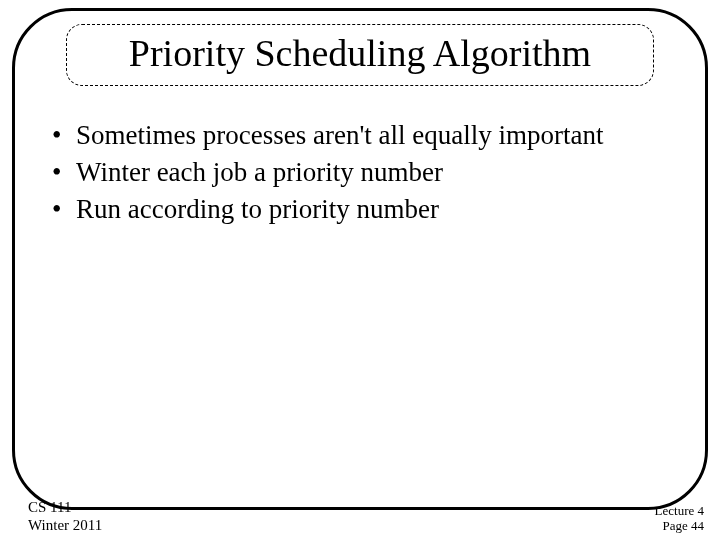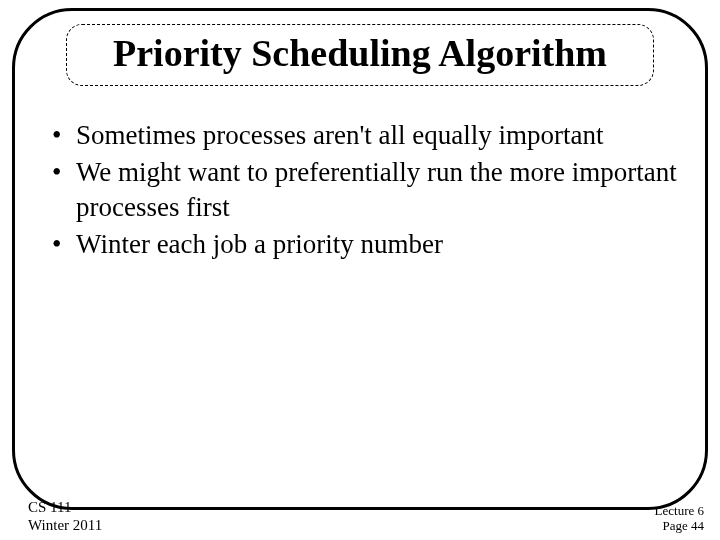--- a/index.html
+++ b/index.html
@@ -25,21 +25,21 @@
     top: 24px;
     left: 66px;
     right: 66px;
     border: 1.5px dashed #000;
     border-radius: 16px;
     padding: 6px 10px 10px 10px;
     text-align: center;
   }
   .title-box h1 {
     font-size: 38px;
-    font-weight: bold;
+    font-weight: normal;
     font-family: "Times New Roman", Times, serif;
   }
   .bullets {
     position: absolute;
     top: 118px;
     left: 48px;
     right: 42px;
   }
   .bullets ul {
     list-style: none;
@@ -79,26 +79,26 @@
 
 <div class="slide-frame"></div>
 
 <div class="title-box">
   <h1>Priority Scheduling Algorithm</h1>
 </div>
 
 <div class="bullets">
   <ul>
     <li>Sometimes processes aren't all equally important</li>
-    <li>We might want to preferentially run the more important processes first</li>
     <li>Winter each job a priority number</li>
+    <li>Run according to priority number</li>
   </ul>
 </div>
 
 <div class="footer-left">
   <div>CS 111</div>
   <div>Winter 2011</div>
 </div>
 
 <div class="footer-right">
-  <div>Lecture 6</div>
+  <div>Lecture 4</div>
   <div>Page 44</div>
 </div>
 
 </body></html>

